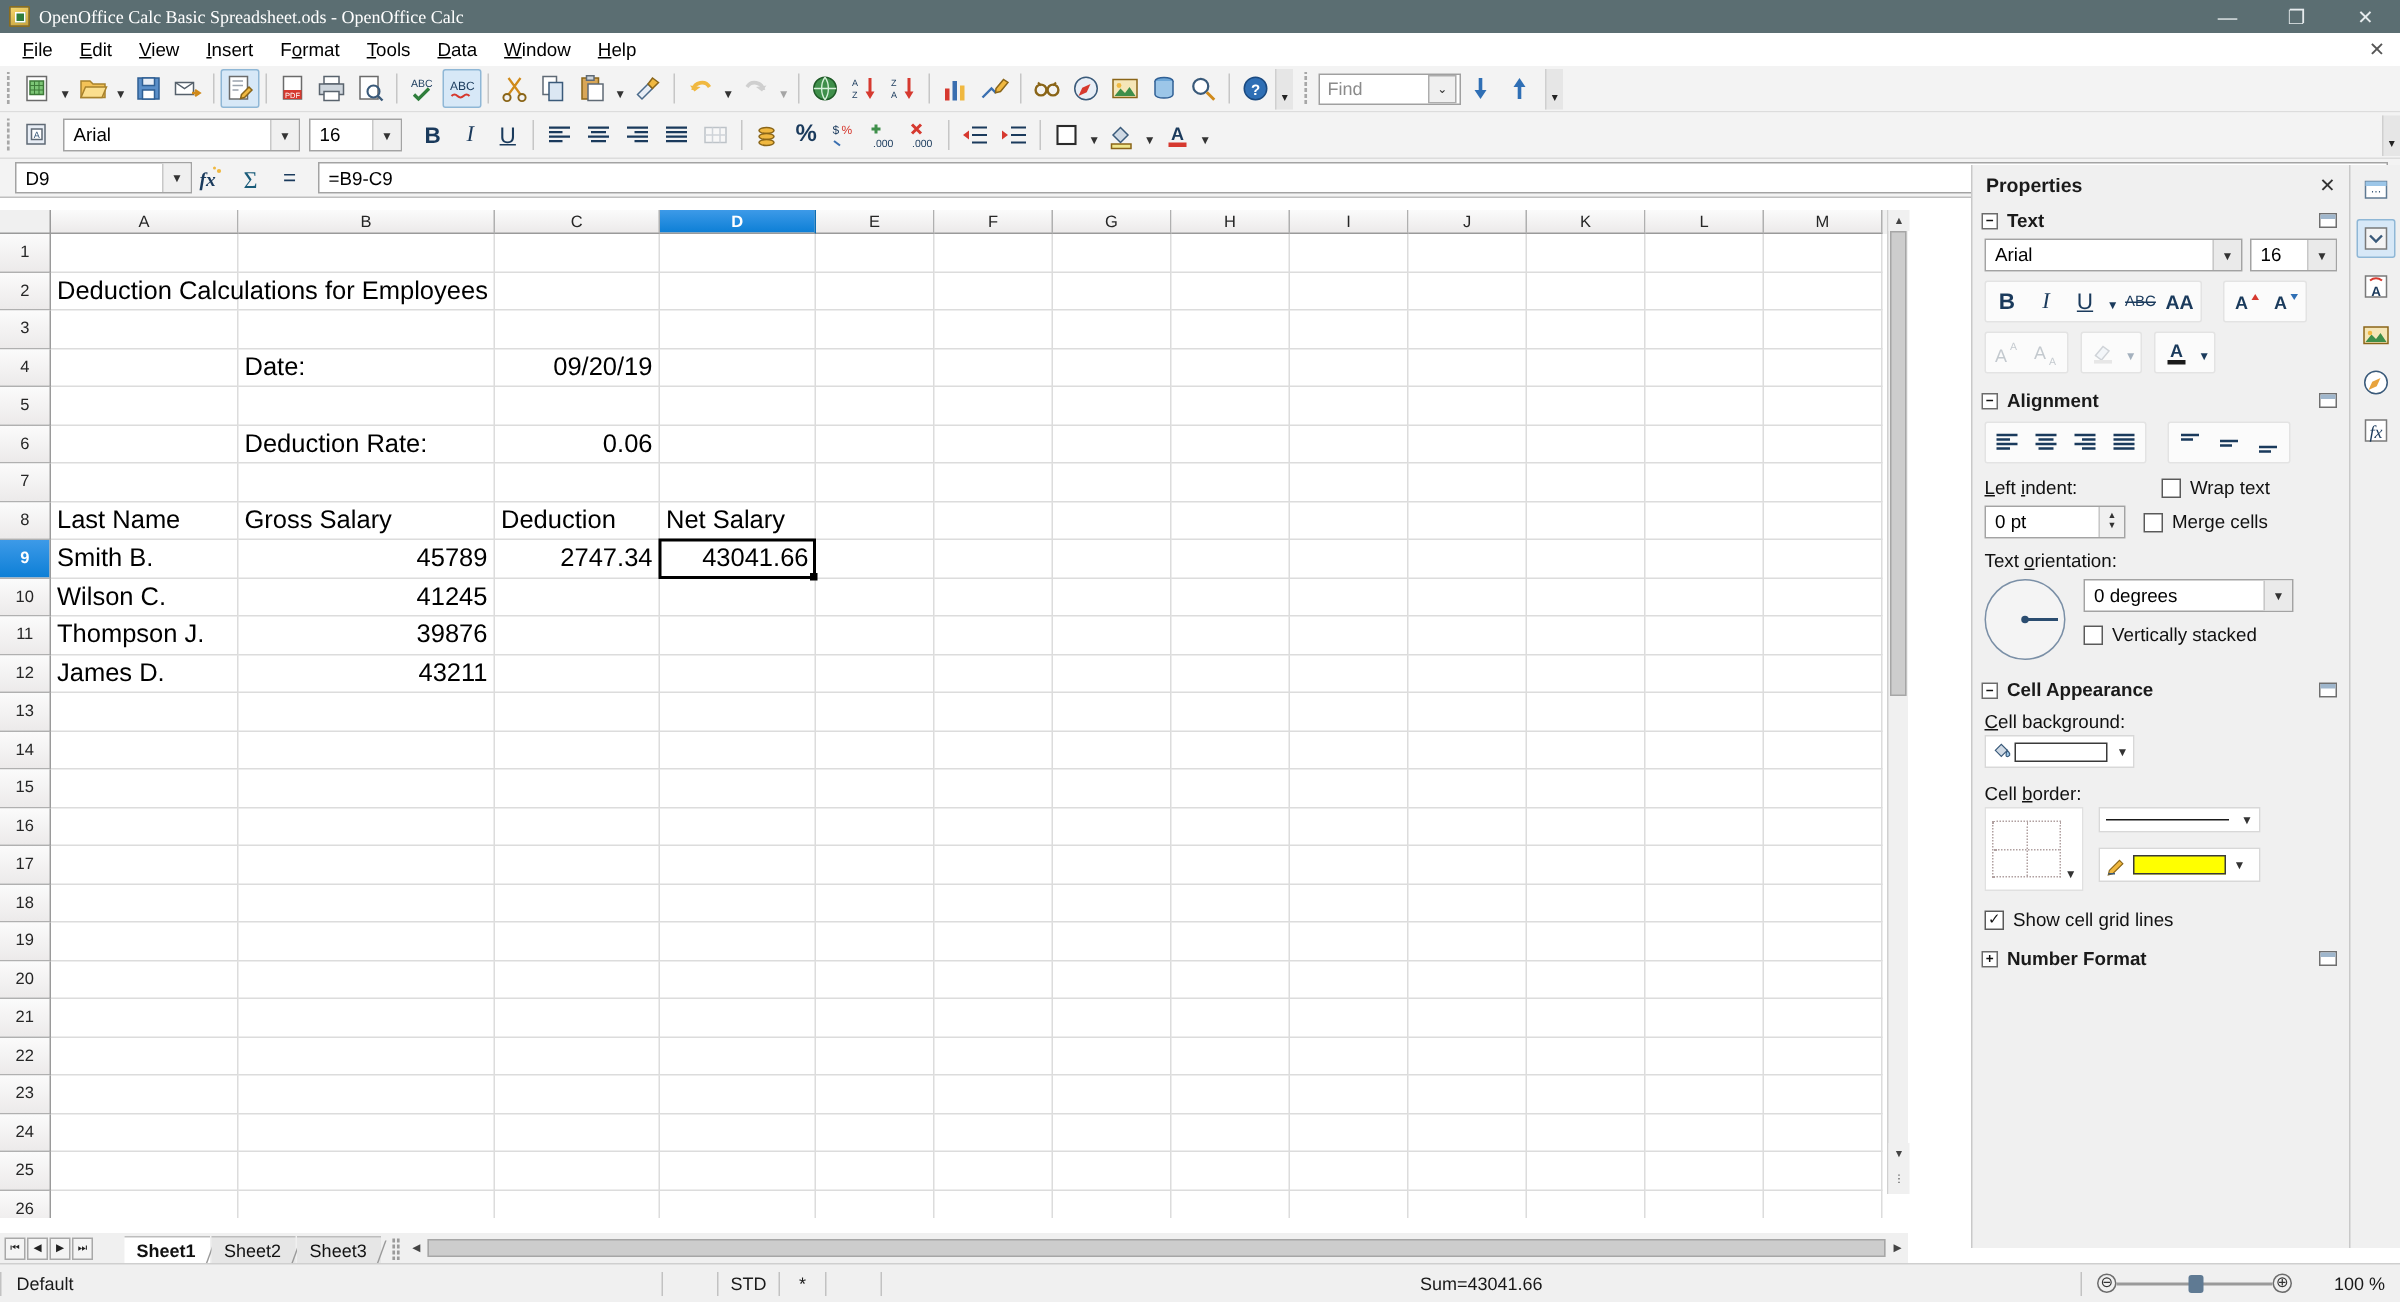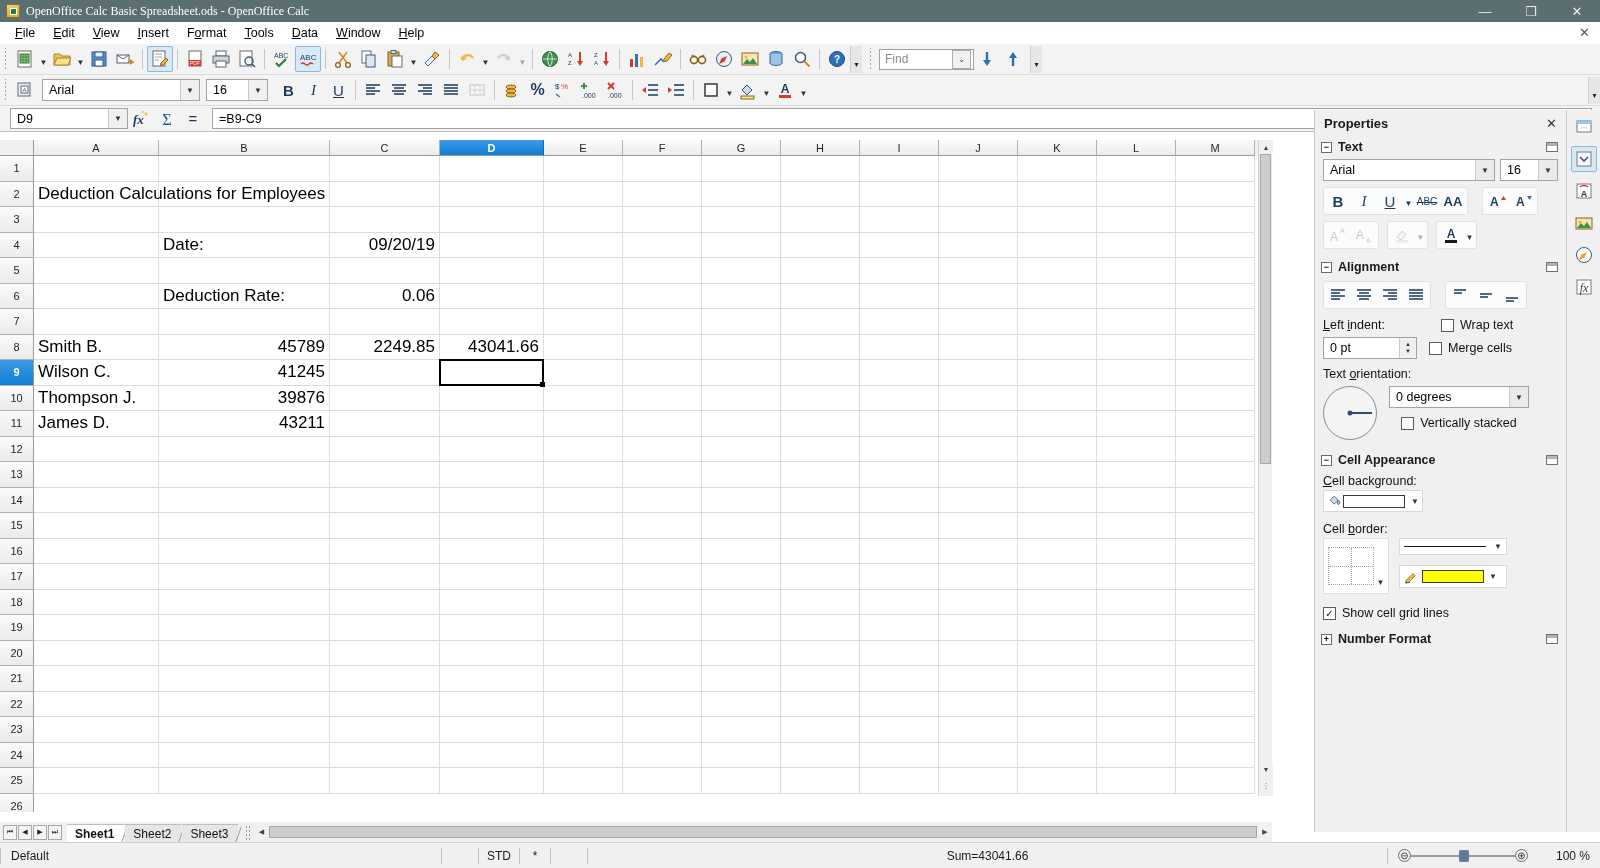--- a/index.html
+++ b/index.html
@@ -923,23 +923,38 @@
             <div class="cell" style="width: 79px;"></div>
             <div class="cell" style="width: 79px;"></div>
             <div class="cell" style="width: 79px;"></div>
             <div class="cell" style="width: 79px;"></div>
             <div class="cell" style="width: 79px;"></div>
             <div class="cell" style="width: 79px;"></div>
             <div class="cell" style="width: 79px;"></div>
             <div class="cell" style="width: 79px;"></div>
           </div>
           <div class="gridrow">
+            <div class="cell" style="width: 125px;">Last Name</div>
+            <div class="cell" style="width: 171px;">Gross Salary</div>
+            <div class="cell" style="width: 110px;">Deduction</div>
+            <div class="cell" style="width: 104px;">Net Salary</div>
+            <div class="cell" style="width: 79px;"></div>
+            <div class="cell" style="width: 79px;"></div>
+            <div class="cell" style="width: 79px;"></div>
+            <div class="cell" style="width: 79px;"></div>
+            <div class="cell" style="width: 79px;"></div>
+            <div class="cell" style="width: 79px;"></div>
+            <div class="cell" style="width: 79px;"></div>
+            <div class="cell" style="width: 79px;"></div>
+            <div class="cell" style="width: 79px;"></div>
+          </div>
+          <div class="gridrow">
             <div class="cell" style="width: 125px;">Smith B.</div>
             <div class="cell num" style="width: 171px;">45789</div>
-            <div class="cell num" style="width: 110px;">2249.85</div>
+            <div class="cell num" style="width: 110px;">2747.34</div>
             <div class="cell num" style="width: 104px;">43041.66</div>
             <div class="cell" style="width: 79px;"></div>
             <div class="cell" style="width: 79px;"></div>
             <div class="cell" style="width: 79px;"></div>
             <div class="cell" style="width: 79px;"></div>
             <div class="cell" style="width: 79px;"></div>
             <div class="cell" style="width: 79px;"></div>
             <div class="cell" style="width: 79px;"></div>
             <div class="cell" style="width: 79px;"></div>
             <div class="cell" style="width: 79px;"></div>
@@ -1213,21 +1228,21 @@
     <div class="sbtn" style="position:absolute;bottom:0;height:20px;">⋮</div>
   </div>
 
   <div id="sheetbar">
     <div style="display:flex;padding-left:3px;">
       <div class="navbtn">⏮</div>
       <div class="navbtn">◀</div>
       <div class="navbtn">▶</div>
       <div class="navbtn">⏭</div>
     </div>
-    <div style="display:flex;align-items:flex-end;height:20px;margin-left:4px;" id="sheettabs">
+    <div style="display:flex;align-items:flex-end;height:20px;margin-left:20px;" id="sheettabs">
         <div class="sheettab active">Sheet1</div>
         <div class="tabsep"></div>
         <div class="sheettab">Sheet2</div>
         <div class="tabsep"></div>
         <div class="sheettab">Sheet3</div>
         <div class="tabsep"></div>
       </div>
     <div style="width:6px;height:15px;margin-left:6px;background-image:radial-gradient(#9a9a9a 1px,transparent 1px);background-size:3px 4px;"></div>
     <div style="display:flex;align-items:center;flex:1;height:14px;margin-left:3px;">
       <div class="sbtn">◀</div>
@@ -1389,21 +1404,21 @@
     </div>
     <div class="sb-row" style="padding-top:2px;align-items:flex-start;">
       <div class="dial">
           <span class="dot"></span>
         </div>
       <div style="margin-left:12px;">
         <div class="sb-combo" style="width:140px;">
           <div class="cval">0 degrees</div>
           <div class="cbtn">▼</div>
         </div>
-        <div class="chk" style="margin-top:8px;justify-content:center;">
+        <div class="chk" style="margin-top:8px;">
           <span class="chkbox"></span>
           <span>Vertically stacked</span>
         </div>
       </div>
     </div>
 
     <div class="sb-section-hd" style="margin-top:6px;">
       <span class="expander">−</span>
       <span>Cell Appearance</span>
       <span class="dockicon"></span>

